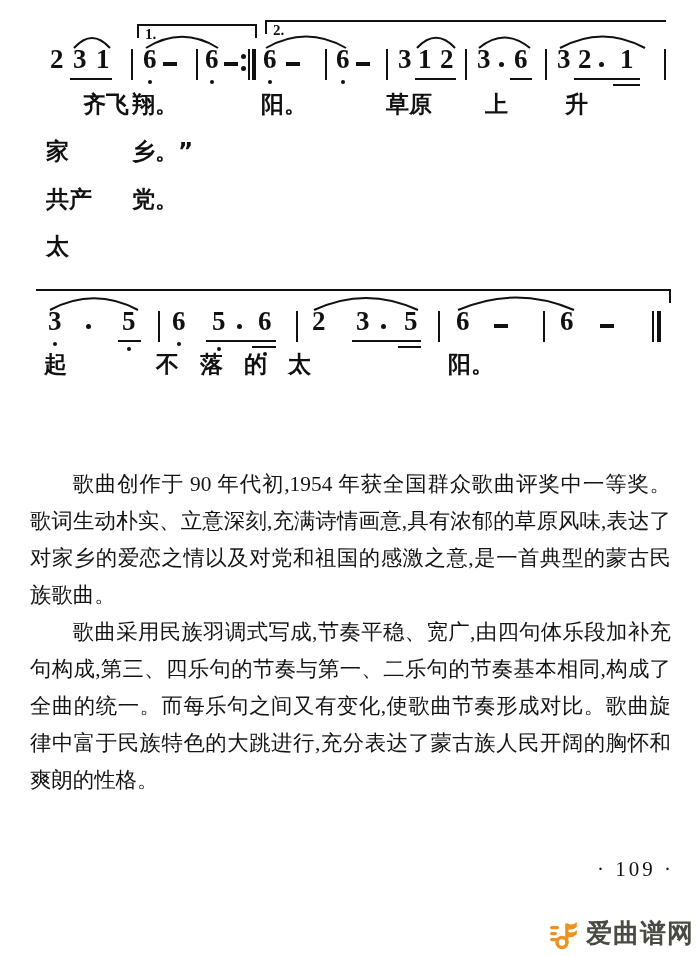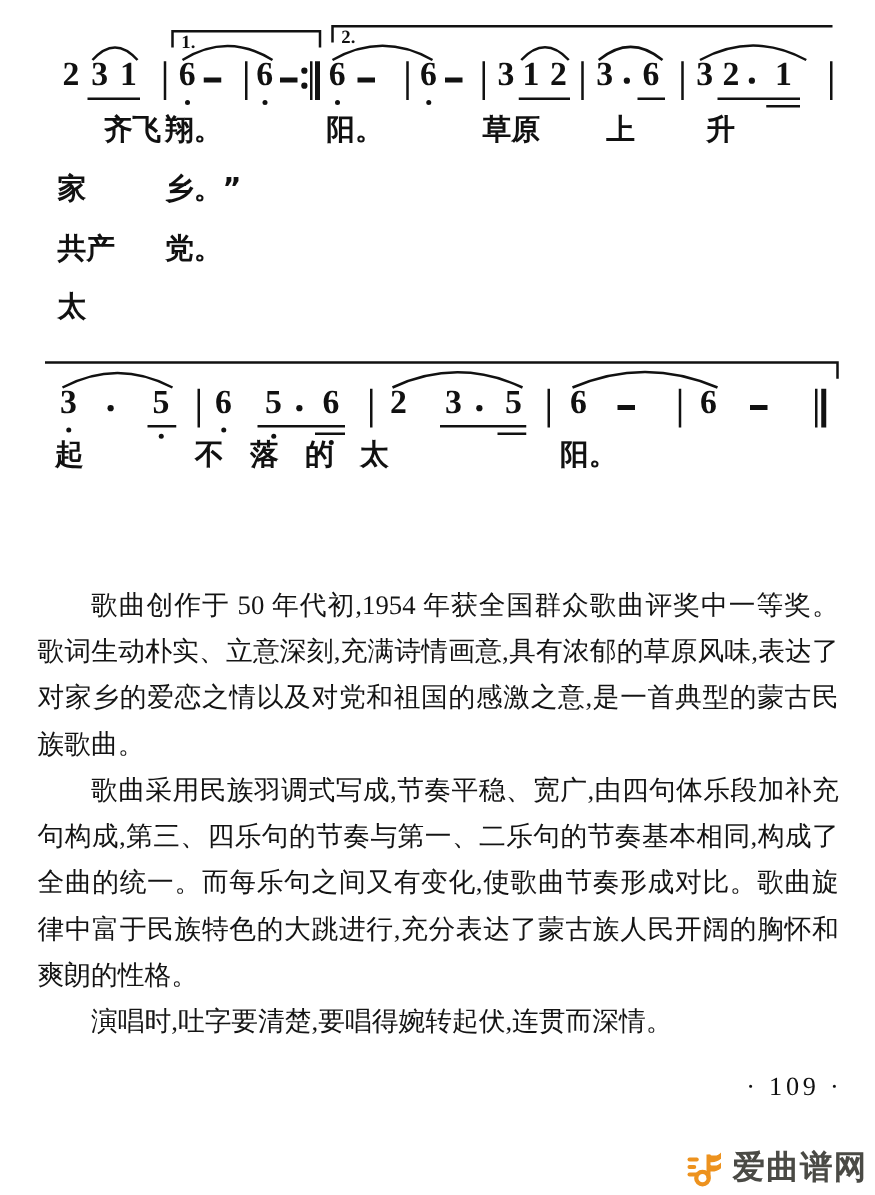--- a/index.html
+++ b/index.html
@@ -137,23 +137,22 @@
       <div class="lyric" style="left: 448px; top: 352px;">阳。</div>
       <div class="lyric" style="left: 46px; top: 139px;">家</div>
       <div class="lyric" style="left: 132px; top: 139px;">乡。”</div>
       <div class="lyric" style="left: 46px; top: 187px;">共产</div>
       <div class="lyric" style="left: 132px; top: 187px;">党。</div>
       <div class="lyric" style="left: 46px; top: 234px;">太</div>
     </div>
 
 
   <div class="bodytext">
-    <p>歌曲创作于 50 年代初,1954 年获全国群众歌曲评奖中一等奖。歌词生动朴实、立意深刻,充满诗情画意,具有浓郁的草原风味,表达了对家乡的爱恋之情以及对党和祖国的感激之意,是一首典型的蒙古民族歌曲。</p>
+    <p>歌曲创作于 90 年代初,1954 年获全国群众歌曲评奖中一等奖。歌词生动朴实、立意深刻,充满诗情画意,具有浓郁的草原风味,表达了对家乡的爱恋之情以及对党和祖国的感激之意,是一首典型的蒙古民族歌曲。</p>
     <p>歌曲采用民族羽调式写成,节奏平稳、宽广,由四句体乐段加补充句构成,第三、四乐句的节奏与第一、二乐句的节奏基本相同,构成了全曲的统一。而每乐句之间又有变化,使歌曲节奏形成对比。歌曲旋律中富于民族特色的大跳进行,充分表达了蒙古族人民开阔的胸怀和爽朗的性格。</p>
-    <p>演唱时,吐字要清楚,要唱得婉转起伏,连贯而深情。</p>
   </div>
 
   <div class="pagenum">· 109 ·</div>
 
   <div class="watermark">
     <svg width="32" height="32" viewBox="0 0 32 32">
       <g fill="#ed921e">
         <rect x="1" y="8" width="9" height="3.2" rx="1.6"></rect>
         <rect x="1" y="14" width="7" height="3.2" rx="1.6"></rect>
         <rect x="1" y="20" width="9" height="3.2" rx="1.6"></rect>

